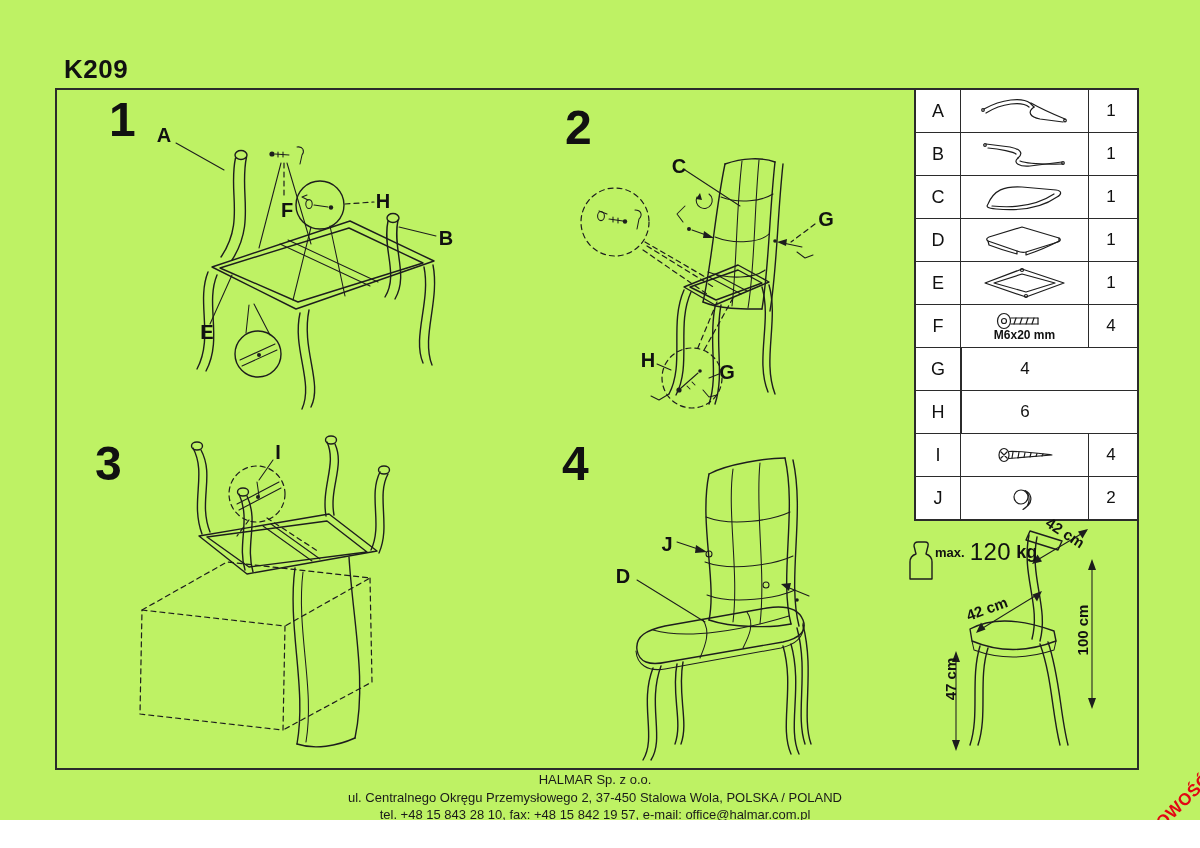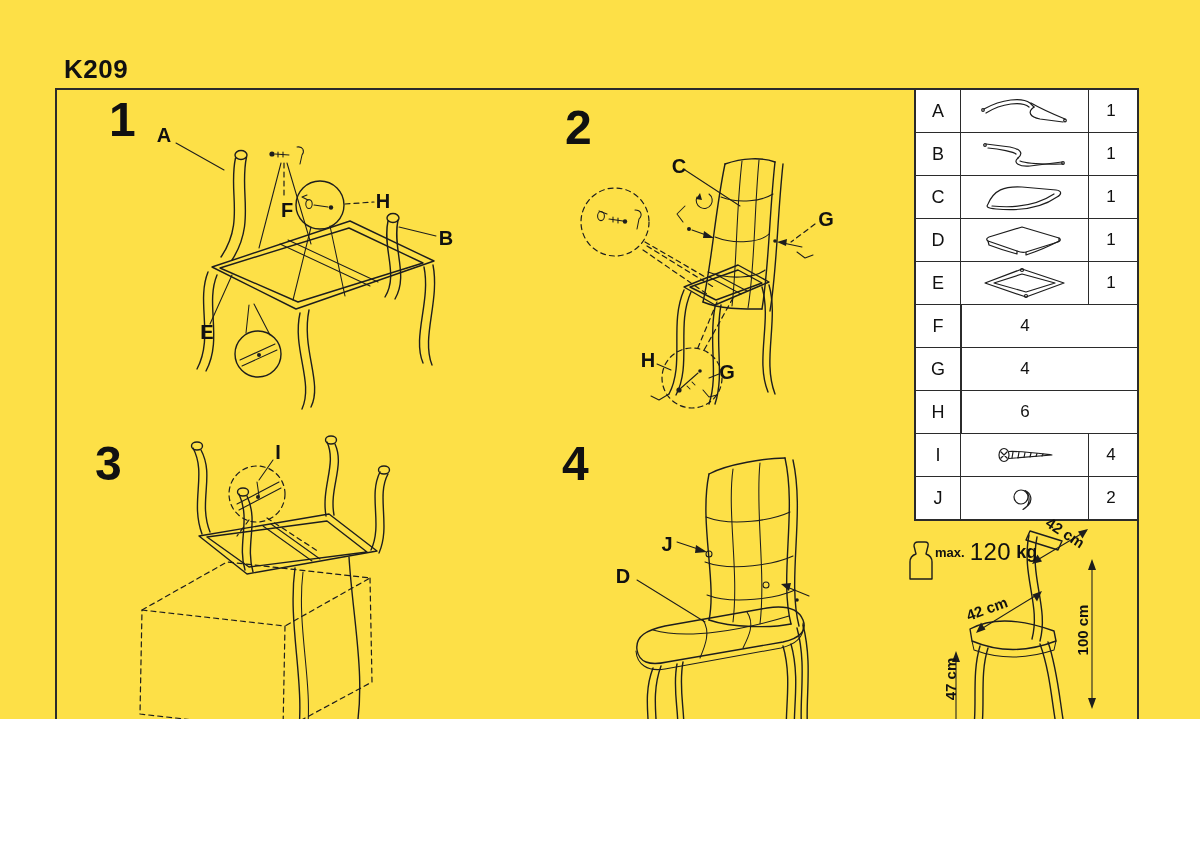--- a/index.html
+++ b/index.html
@@ -1,16 +1,16 @@
 <!DOCTYPE html>
 <html><head>
 <meta charset="utf-8">
 <style>
   html,body{margin:0;padding:0;background:#fff;}
-  .page{position:relative;width:1200px;height:719px;background:#fde047;overflow:hidden;
+  .page{position:relative;width:1200px;height:820px;background:#bef264;overflow:hidden;
         font-family:"Liberation Sans",sans-serif;color:#111;}
   .title{position:absolute;left:64px;top:54px;font-size:26px;font-weight:bold;letter-spacing:.5px;}
   .main-box{position:absolute;left:55px;top:88px;width:1080px;height:678px;border:2px solid #2b2b2b;}
   .stepnum{position:absolute;font-size:48px;font-weight:bold;line-height:1;}
   .lbl{position:absolute;width:24px;height:22px;text-align:center;font-size:20px;font-weight:bold;line-height:22px;}
   .art{position:absolute;}
   .art path,.art line,.art circle,.art ellipse,.art rect{stroke:#1d1d1d;fill:none;stroke-width:1.4;stroke-linecap:round;stroke-linejoin:round;}
   .art .dsh{stroke-dasharray:5 4;stroke-width:1.2;}
   .art .thin{stroke-width:1.05;}
   .art .ah{fill:#1d1d1d;stroke:none;}
@@ -327,20 +327,31 @@
             <path d="M52,3 L94,17 L56,31 L15,17 Z"></path>
             <path d="M52,8 L85,17 L56,26 L24,17 Z"></path>
             <circle class="dot" cx="52" cy="4" r="1.5"></circle>
               <circle class="dot" cx="56" cy="30" r="1.5"></circle>
           </svg>
         </div>
         <div class="pcell qty">1</div>
       </div>
       <div class="prow">
         <div class="pcell id">F</div>
+        <div class="pcell">
+          <svg width="110" height="20" viewBox="0 0 110 20">
+            <ellipse cx="34" cy="10" rx="6.5" ry="7.5"></ellipse>
+              <circle cx="34" cy="10" r="2.5"></circle>
+            <line x1="41" y1="7" x2="68" y2="7"></line>
+              <line x1="41" y1="13" x2="68" y2="13"></line>
+            <path class="thin" d="M46,7 L44,13 M52,7 L50,13 M58,7 L56,13 M64,7 L62,13"></path>
+            <line x1="68" y1="7" x2="68" y2="13"></line>
+          </svg>
+          <div class="size">M6x20 mm</div>
+        </div>
         <div class="pcell qty">4</div>
       </div>
       <div class="prow">
         <div class="pcell id">G</div>
         <div class="pcell qty">4</div>
       </div>
       <div class="prow">
         <div class="pcell id">H</div>
         <div class="pcell qty">6</div>
       </div>
@@ -402,16 +413,21 @@
       <span class="pre">max.</span>
       <span class="val">120</span>
       <span class="unit">kg</span>
     </div>
     <div class="dimlbl" style="left:976px;top:434px;transform:rotate(33deg);">42 cm</div>
     <div class="dimlbl" style="left:898px;top:510px;transform:rotate(-20deg);">42 cm</div>
     <div class="dimlbl" style="left:994px;top:531px;transform:rotate(-90deg);">100 cm</div>
     <div class="dimlbl" style="left:862px;top:580px;transform:rotate(-90deg);">47 cm</div>
   </div>
 
+  <div class="footer">
+    <div>HALMAR Sp. z o.o.</div>
+    <div>ul. Centralnego Okręgu Przemysłowego 2, 37-450 Stalowa Wola, POLSKA / POLAND</div>
+    <div>tel. +48 15 843 28 10, fax: +48 15 842 19 57, e-mail: office@halmar.com.pl</div>
+  </div>
 
   <div class="badge">NOWOŚĆ</div>
 
 </div>
 
 </body></html>

